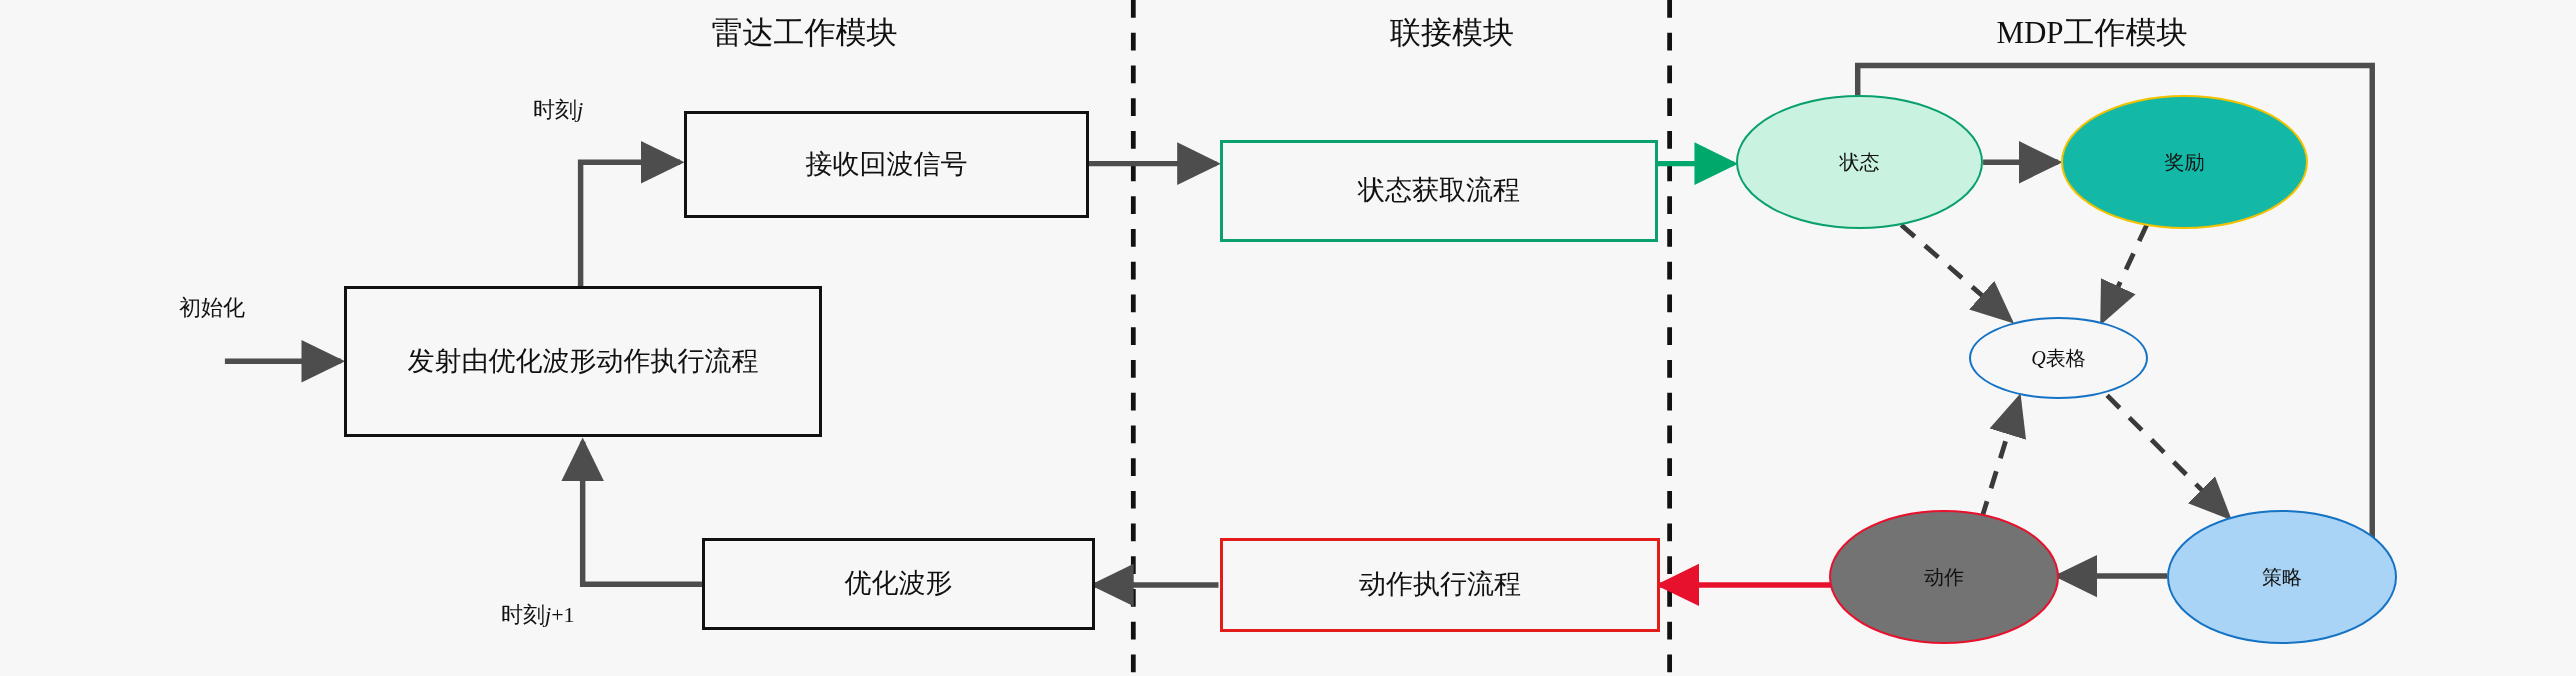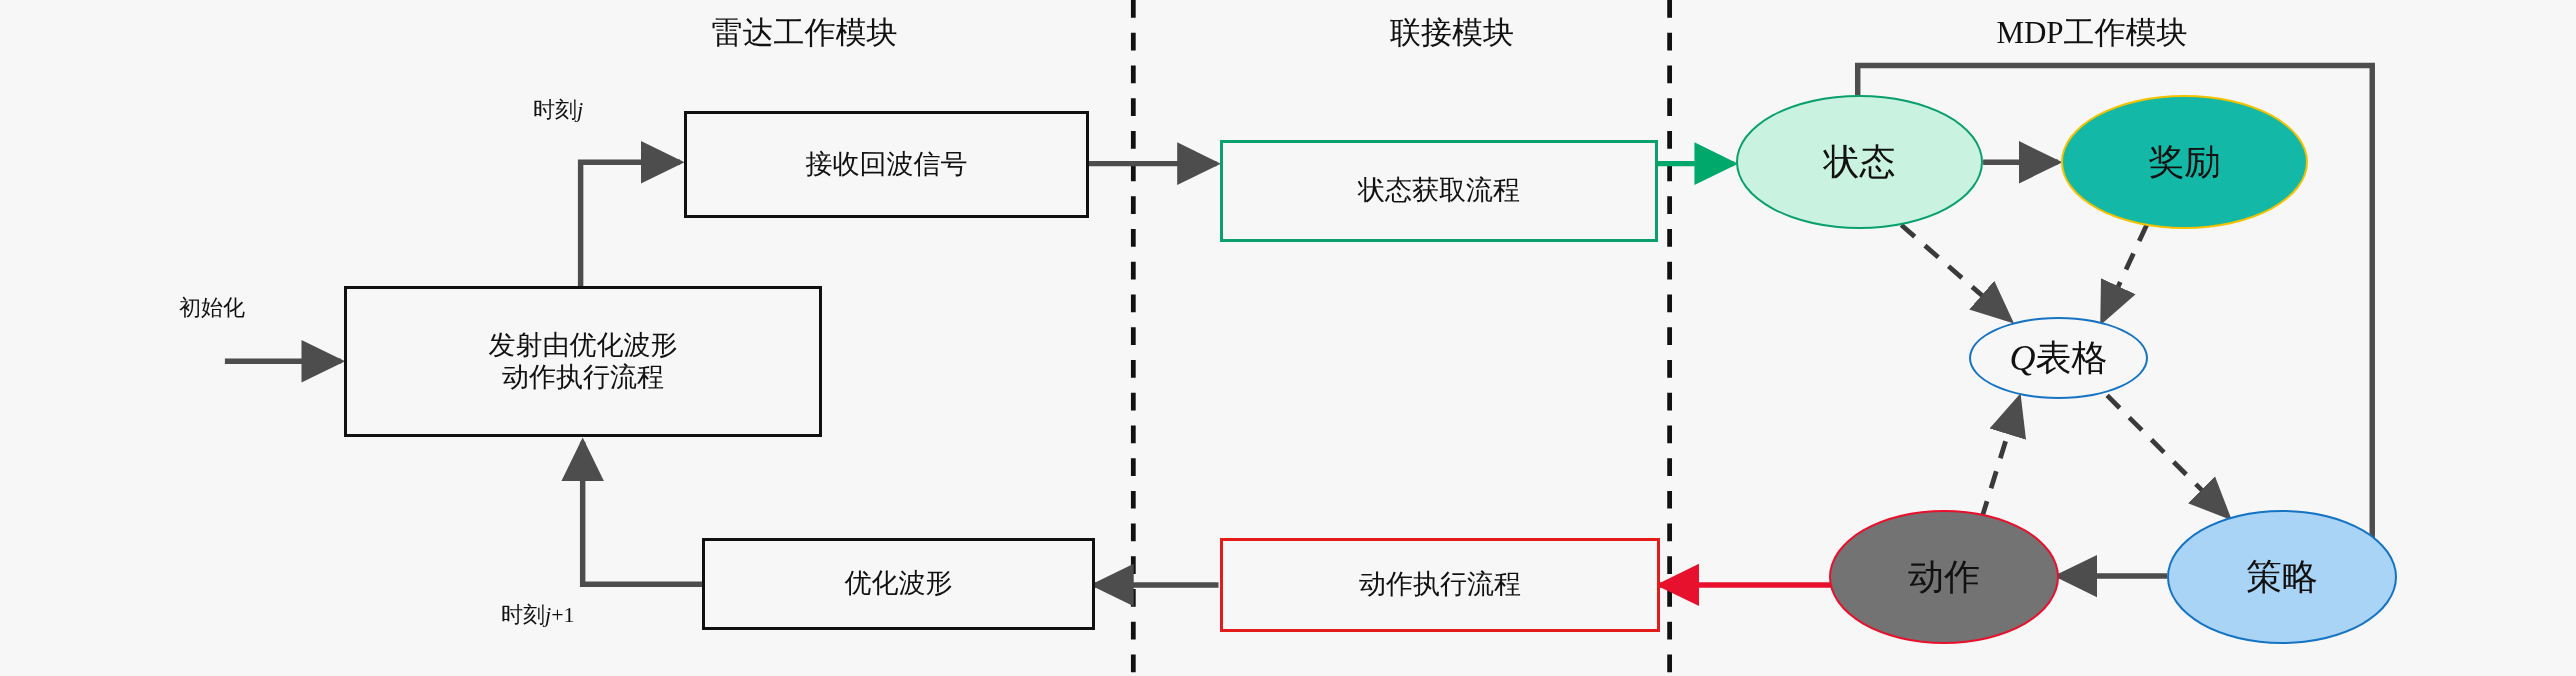--- a/index.html
+++ b/index.html
@@ -10,21 +10,21 @@
           text-align:center;font-family:"Liberation Serif","DejaVu Serif",serif;}
   .nodebox{position:absolute;display:flex;align-items:center;justify-content:center;
            background:#f7f7f7;box-sizing:border-box;text-align:center;
            font-size:27px;line-height:1.18;color:#111;}
   .nodebox.plain{border:3.4px solid #111;}
   .nodebox.green{border:3.4px solid #0aa06e;margin-top:28px;}
   .nodebox.red{border:3.4px solid #e41b1b;}
   .elab{position:absolute;font-size:22px;color:#111;white-space:nowrap;}
   .elab .it{font-style:italic;}
   .ell{position:absolute;display:flex;align-items:center;justify-content:center;
-       box-sizing:border-box;border-radius:50%;font-size:36px;color:#111;
+       box-sizing:border-box;border-radius:50%;font-size:20px;color:#111;
        text-align:center;white-space:nowrap;}
   .ell.state{background:#c9f2e0;border:2.7px solid #0aa06e;}
   .ell.reward{background:#14b8a6;border:2.7px solid #f2c200;}
   .ell.qtab{background:#f7f7f7;border:2.7px solid #1673c4;}
   .ell.action{background:#737373;border:2.7px solid #e8112d;}
   .ell.policy{background:#a9d4f5;border:2.7px solid #1673c4;}
 </style>
 </head>
 <body>
 
@@ -77,21 +77,21 @@
 
     <line x1="2690" y1="858" x2="2436" y2="858" stroke="#e8112d" stroke-width="8" marker-end="url(#ahRed)"></line>
 
     <line x1="1788" y1="858" x2="1606" y2="858" stroke="#4d4d4d" stroke-width="8" marker-end="url(#ahGray)"></line>
 
     <path d="M1030,857 L855,857 L855,648" fill="none" stroke="#4d4d4d" stroke-width="8" marker-end="url(#ahGray)"></path>
   </svg>
 
   <div class="nodebox plain" style="left:684px;top:111px;width:405px;height:107px;">接收回波信号</div>
 
-  <div class="nodebox plain" style="left:344px;top:286px;width:478px;height:151px;flex-direction:column;">
+  <div class="nodebox plain" style="left:344px;top:286px;width:478px;height:151px;flex-direction:row;">
     <span>发射由优化波形</span>
     <span>动作执行流程</span>
   </div>
 
   <div class="nodebox plain" style="left:702px;top:538px;width:393px;height:92px;">优化波形</div>
 
   <div class="nodebox green" style="left:1220px;top:112px;width:438px;height:102px;">状态获取流程</div>
 
   <div class="nodebox red" style="left:1220px;top:538px;width:440px;height:94px;">动作执行流程</div>
 

